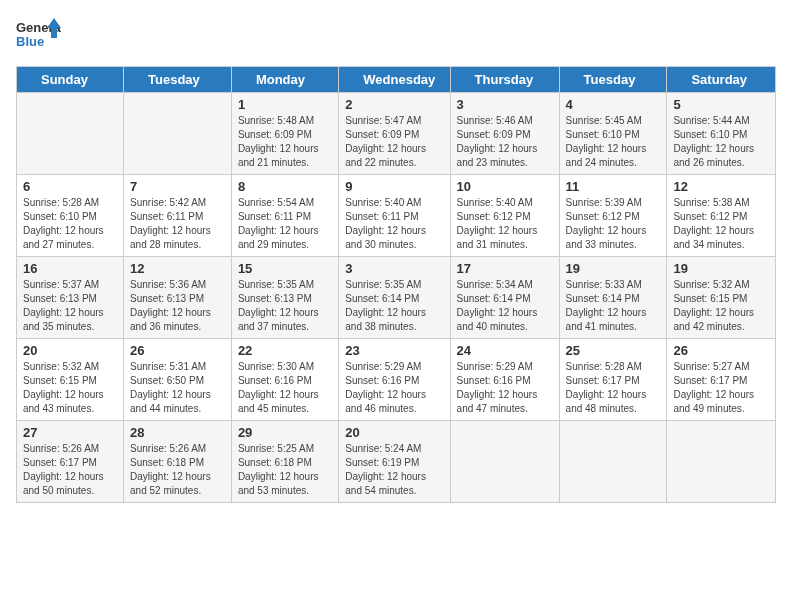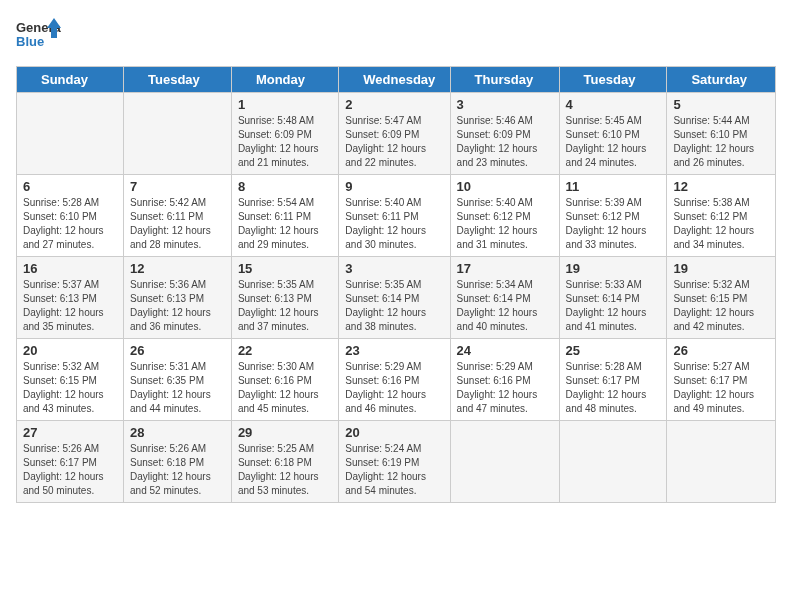--- a/index.html
+++ b/index.html
@@ -235,21 +235,21 @@
       <tr>
         <td>
           <span class="day-number">20</span>
           <div class="day-info">Sunrise: 5:32 AM
 Sunset: 6:15 PM
 Daylight: 12 hours and 43 minutes.</div>
         </td>
         <td>
           <span class="day-number">26</span>
           <div class="day-info">Sunrise: 5:31 AM
-Sunset: 6:35 PM
+Sunset: 6:50 PM
 Daylight: 12 hours and 44 minutes.</div>
         </td>
         <td>
           <span class="day-number">22</span>
           <div class="day-info">Sunrise: 5:30 AM
 Sunset: 6:16 PM
 Daylight: 12 hours and 45 minutes.</div>
         </td>
         <td>
           <span class="day-number">23</span>

